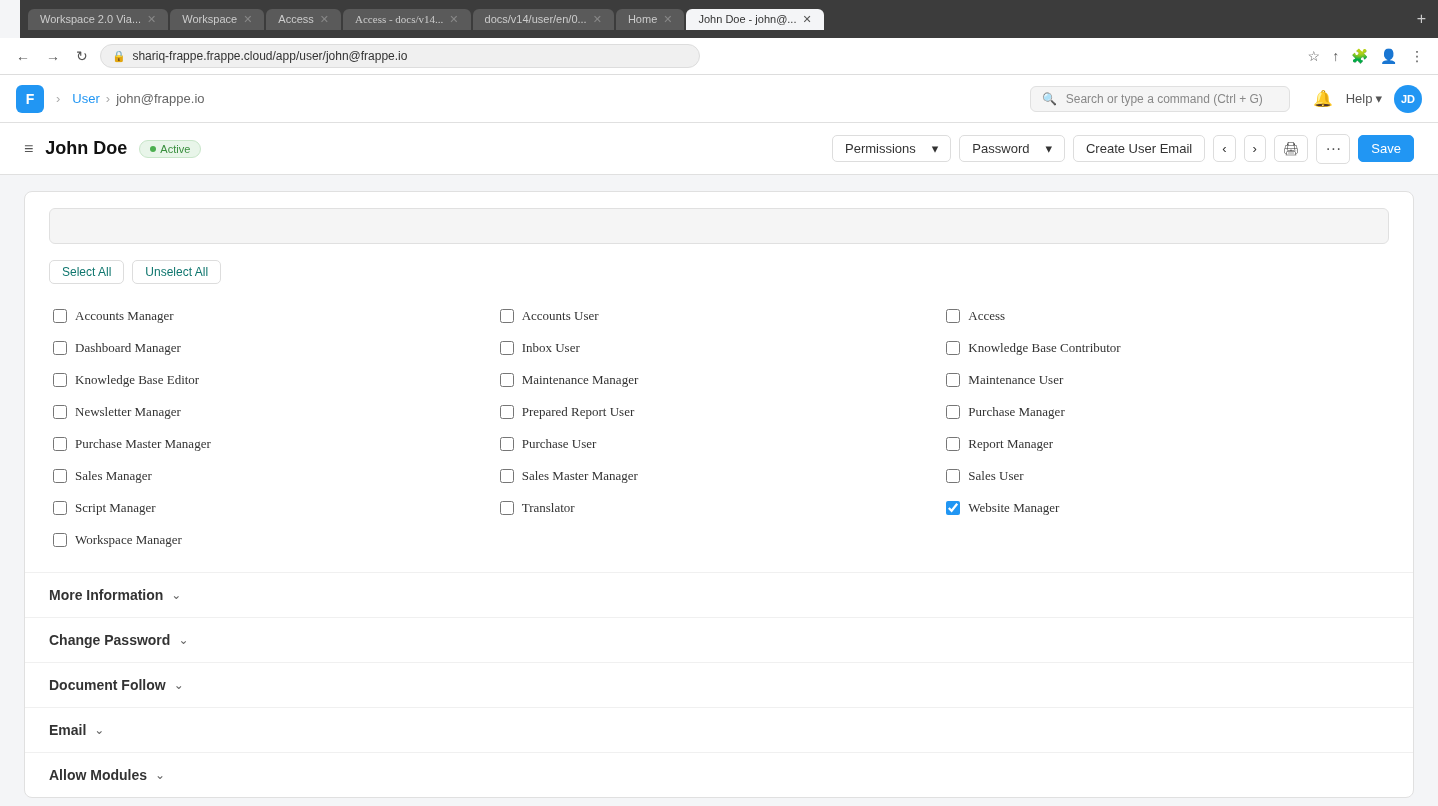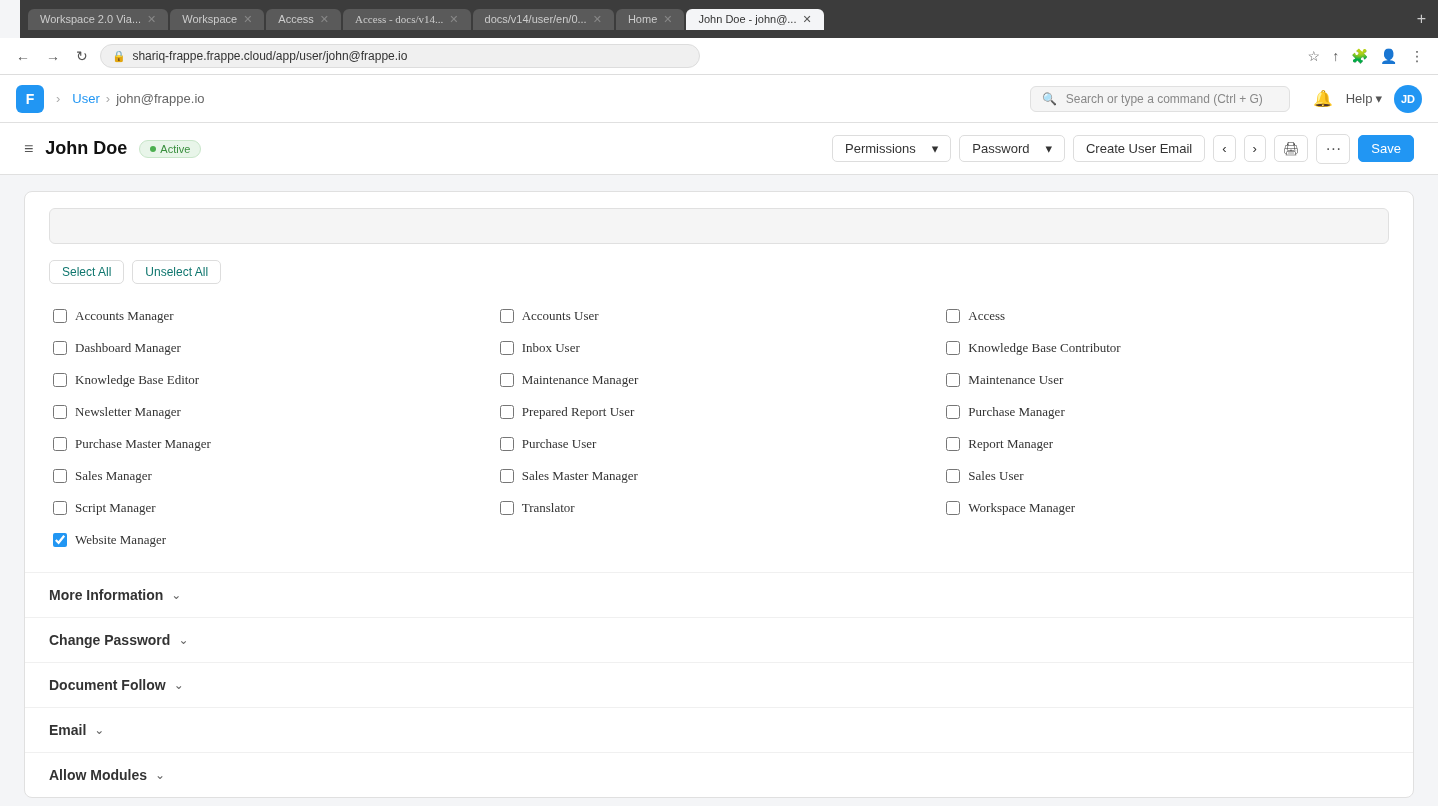--- a/index.html
+++ b/index.html
@@ -266,27 +266,27 @@
   </div>
         <div class="checkbox-item">
     <input type="checkbox" id="cb-script-manager" style="">
     <label for="cb-script-manager" class="checkbox-label">Script Manager</label>
   </div>
         <div class="checkbox-item">
     <input type="checkbox" id="cb-translator" style="">
     <label for="cb-translator" class="checkbox-label">Translator</label>
   </div>
         <div class="checkbox-item">
+    <input type="checkbox" id="cb-website-manager" checked="" style="">
+    <label for="cb-website-manager" class="checkbox-label">Website Manager</label>
+  </div>
+        <div class="checkbox-item">
     <input type="checkbox" id="cb-workspace-manager" style="">
     <label for="cb-workspace-manager" class="checkbox-label">Workspace Manager</label>
   </div>
-        <div class="checkbox-item">
-    <input type="checkbox" id="cb-website-manager" checked="" style="">
-    <label for="cb-website-manager" class="checkbox-label">Website Manager</label>
-  </div>
       </div>
 
     <div id="sections-container">
 
     <div class="section-header">
     <span class="section-title">More Information</span>
     <span class="chevron-icon">⌄</span>
   </div>
         <div class="section-header">
     <span class="section-title">Change Password</span>

